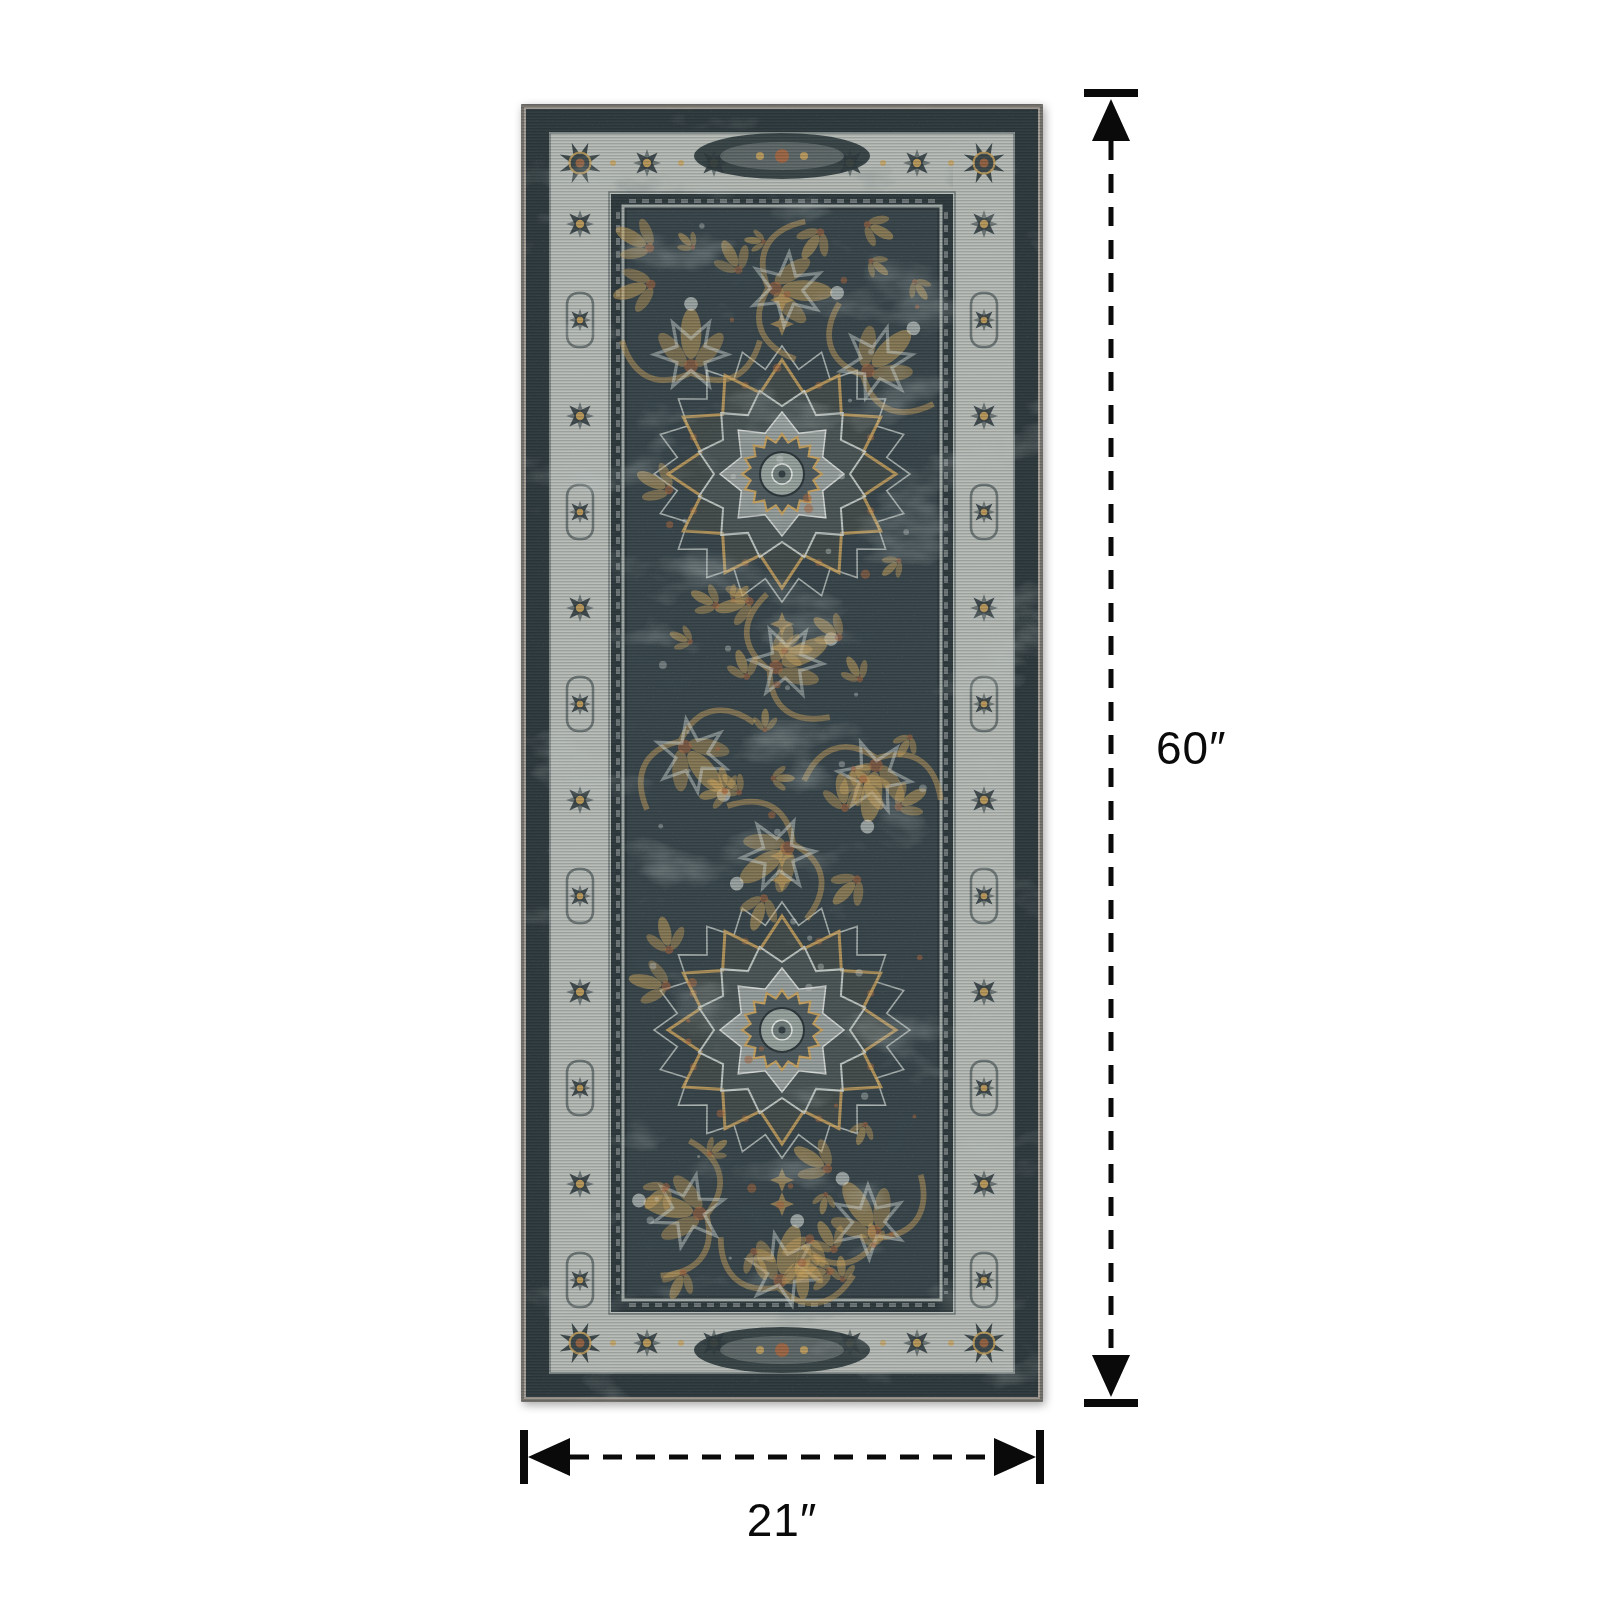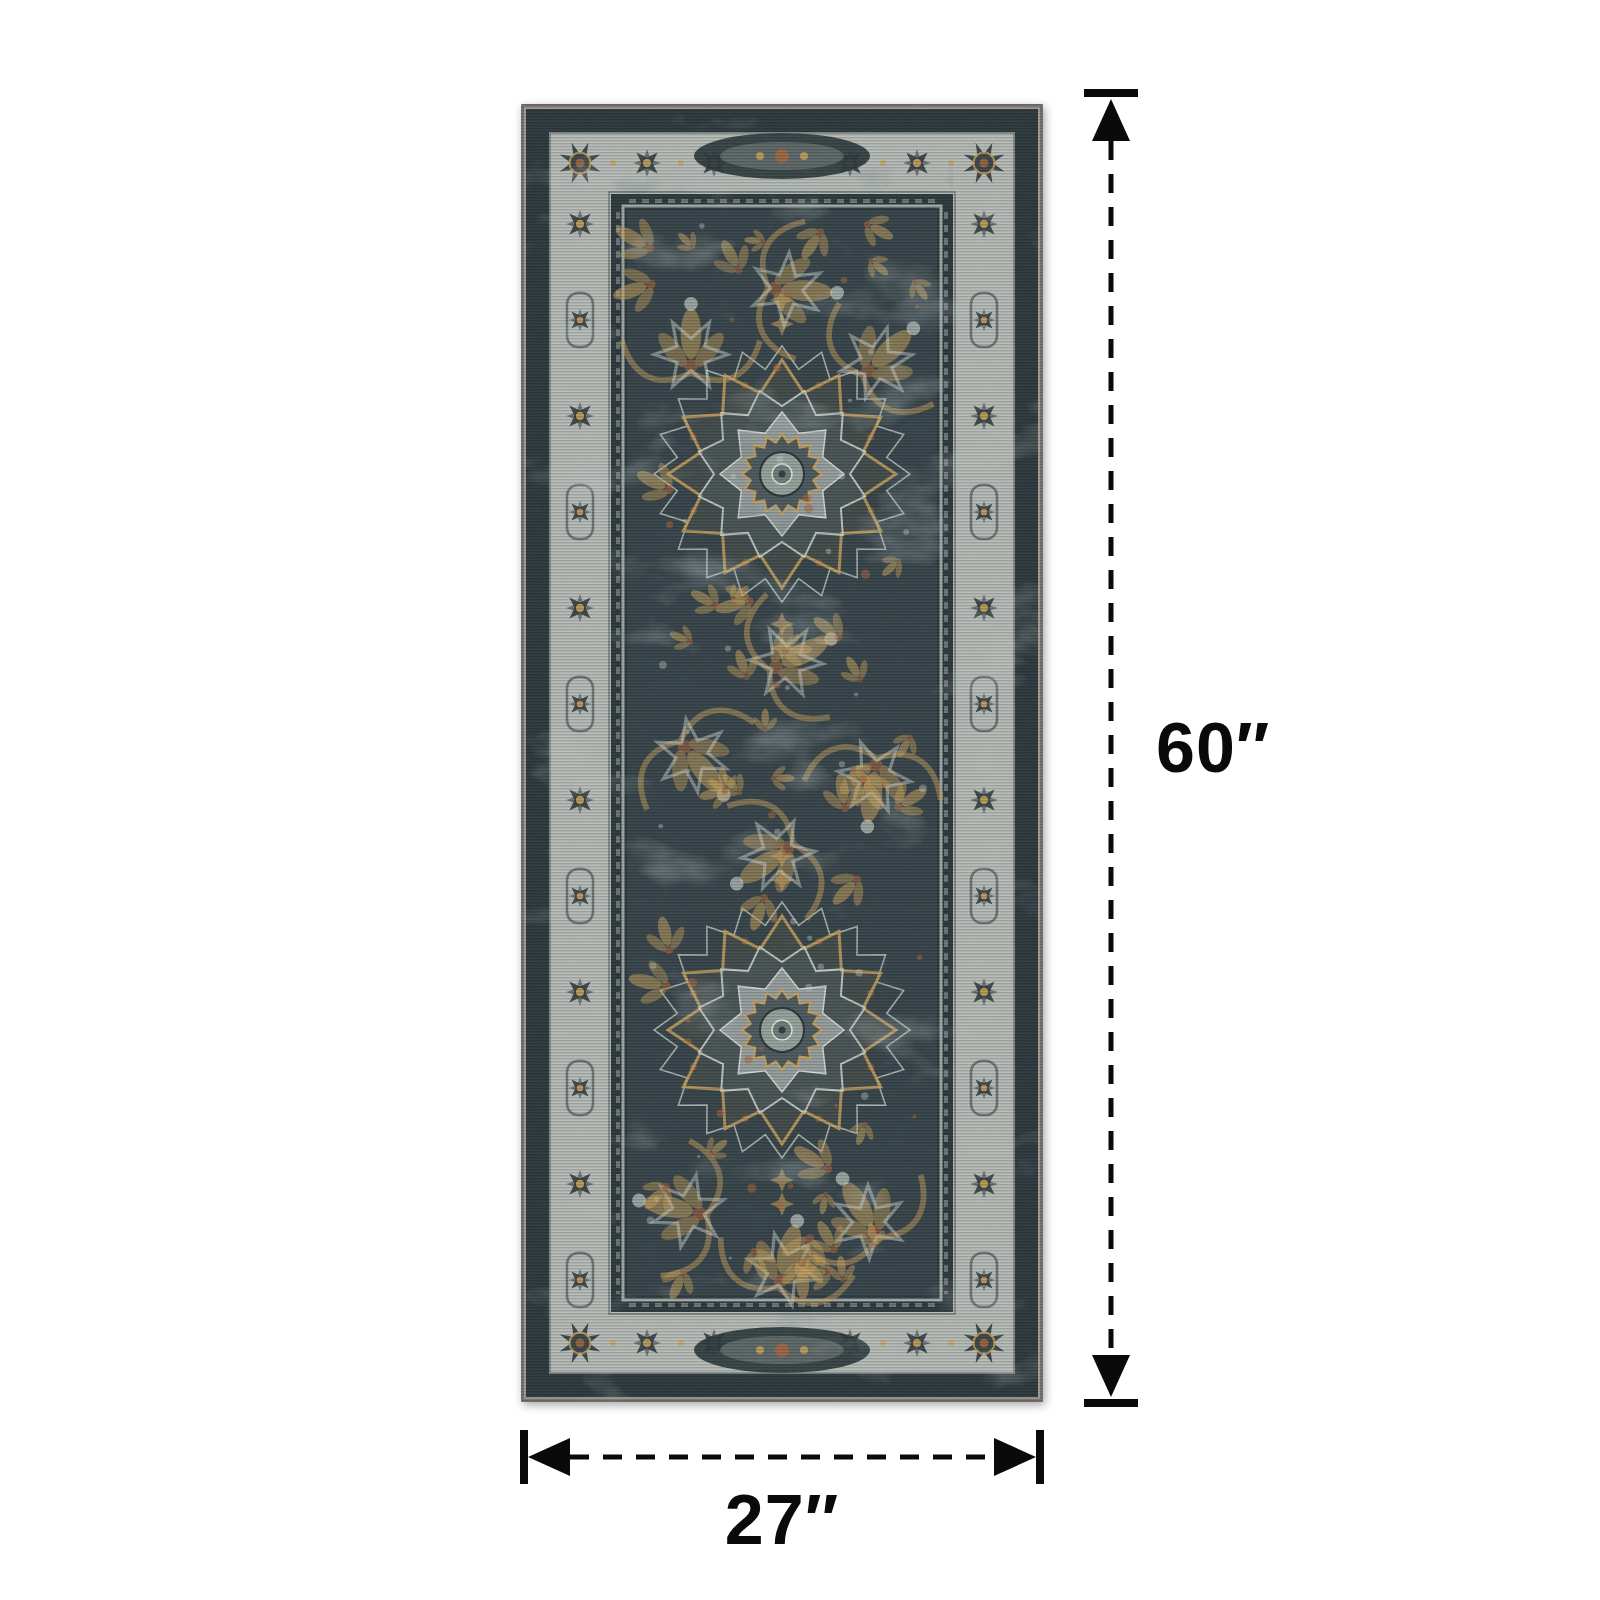--- a/index.html
+++ b/index.html
@@ -10,21 +10,21 @@
   .rug svg{display:block;width:100%;height:100%;}
   .f-binding{fill:var(--binding);}
   .f-bdark{fill:var(--border-dark);}
   .f-blight{fill:var(--border-light);}
   .f-field{fill:var(--field);}
   .s-pin{fill:none;stroke:var(--pinstripe);stroke-width:3;}
   .ln{fill:none;stroke:#39454a;stroke-width:1.5;opacity:.55;}
   .dim{position:absolute;}
   .dim rect,.dim polygon{fill:var(--ann,#000);}
   .dim line{stroke:var(--ann,#000);stroke-width:5;stroke-dasharray:19 14;}
-  .dim-label{position:absolute;color:var(--ann,#111);font-weight:700;font-size:70px;
+  .dim-label{position:absolute;color:var(--ann,#111);font-weight:400;font-size:46px;
              line-height:60px;letter-spacing:1px;white-space:nowrap;}
   .label-h{left:1156px;top:718px;}
   .label-w{left:682px;top:1490px;width:200px;text-align:center;}
 </style>
 </head>
 <body>
 
 <div class="stage">
 
   <div class="rug">
@@ -682,14 +682,14 @@
 
   <svg class="dim" style="left:510px;top:1425px" width="545" height="70" viewBox="0 0 545 70">
     <rect x="10" y="5" width="8" height="54"></rect>
     <polygon points="18,32 60,13 60,51"></polygon>
     <line x1="60" y1="32" x2="484" y2="32"></line>
     <polygon points="526,32 484,13 484,51"></polygon>
     <rect x="526" y="5" width="8" height="54"></rect>
   </svg>
 
   <div class="dim-label label-h">60″</div>
-  <div class="dim-label label-w">27″</div>
+  <div class="dim-label label-w">21″</div>
 </div>
 
 </body></html>

